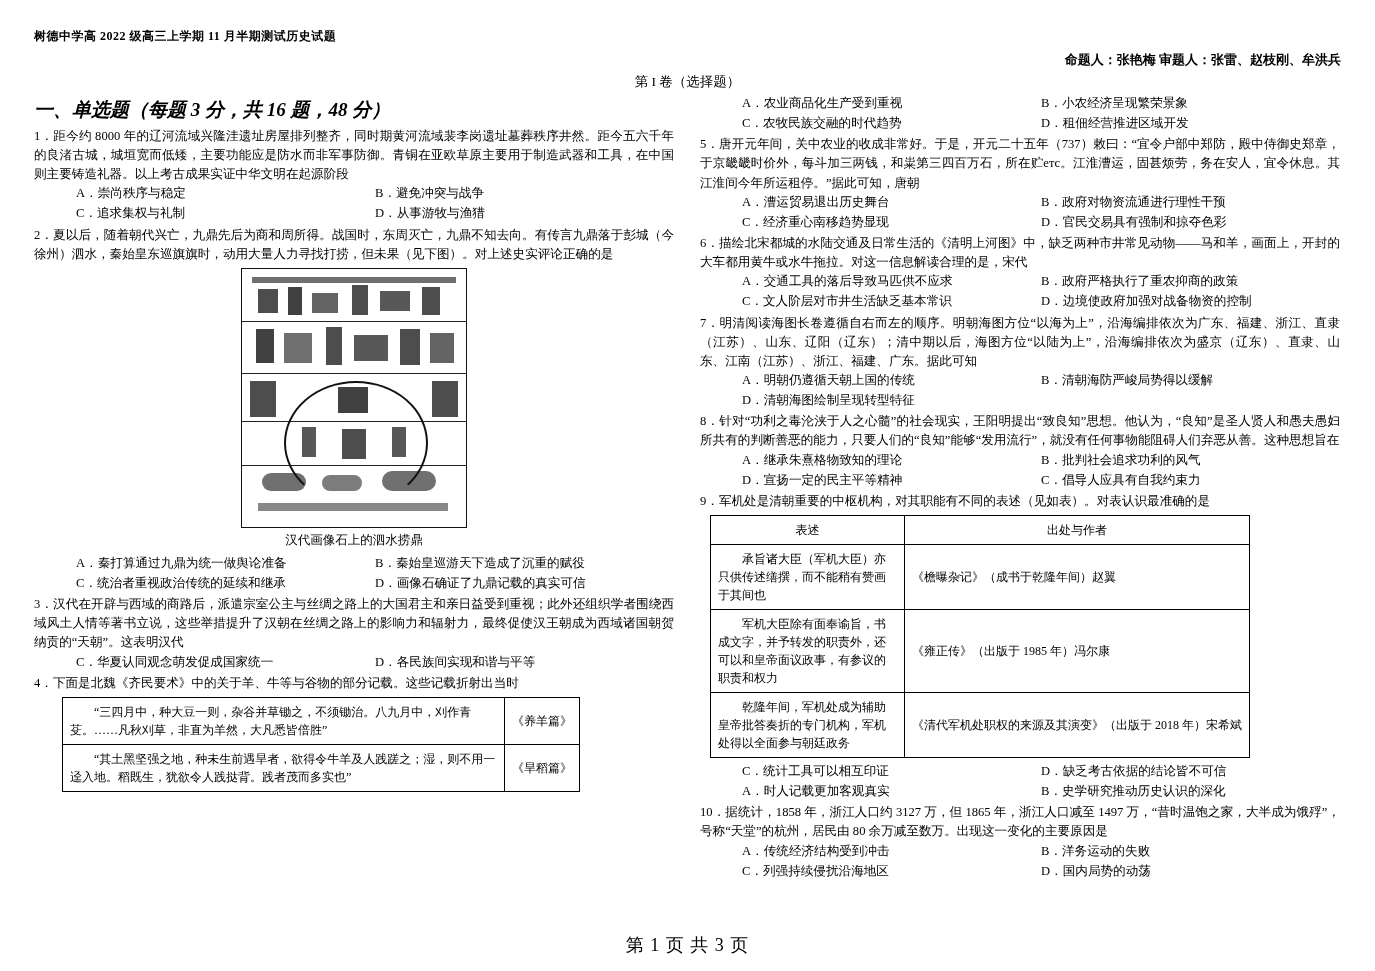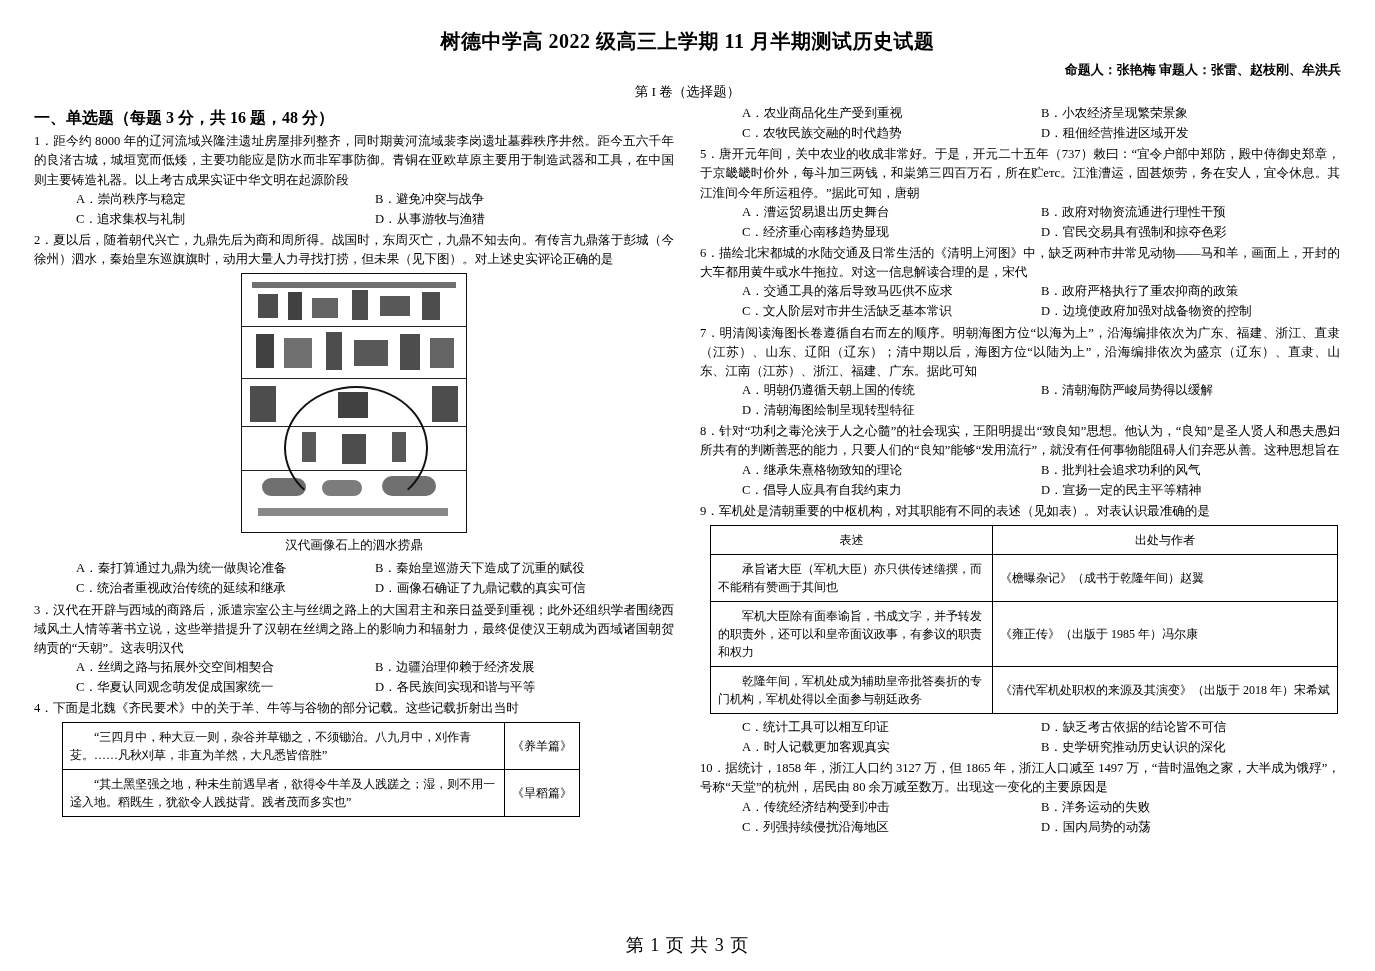--- a/index.html
+++ b/index.html
@@ -27,42 +27,43 @@
   }
   .col {
     width: 634px;
     font-size: 12.6px;
     line-height: 1.52;
   }
   .col.left { width: 640px; }
   .col.right { width: 640px; }
 
   .doc-title {
-    text-align: center;
+    text-align: left;
     font-weight: bold;
-    font-size: 20px;
+    font-size: 12px;
     letter-spacing: 0.5px;
     margin: 2px 0 6px 0;
   }
   .doc-subtitle {
     text-align: right;
     font-size: 13px;
     font-weight: bold;
     margin-bottom: 4px;
   }
   .doc-section {
     text-align: center;
     font-size: 13.5px;
     font-weight: normal;
     margin-bottom: 3px;
   }
   .section-heading {
     font-weight: bold;
-    font-size: 16px;
+    font-size: 19px;
     margin: 2px 0 2px 0;
+    font-style: italic;
   }
   .q {
     margin-bottom: 1px;
     text-align: justify;
   }
   .q-body {
     text-indent: 0;
   }
   .opts {
     margin: 0 0 2px 0;
@@ -127,21 +128,21 @@
   }
   table.tbl th {
     text-align: center;
     font-weight: normal;
   }
   .tbl-wrap-left {
     width: 518px;
     margin: 4px 0 4px 28px;
   }
   .tbl-wrap-right {
-    width: 628px;
+    width: 540px;
     margin: 4px 0 4px 10px;
   }
   .cite-cell { text-align: center; white-space: nowrap; }
   .quote-cell { text-indent: 2em; }
 
   .footer {
     position: absolute;
     bottom: 14px;
     left: 0;
     right: 0;
@@ -228,24 +229,20 @@
             <div class="opt">C．统治者重视政治传统的延续和继承</div>
             <div class="opt">D．画像石确证了九鼎记载的真实可信</div>
           </div>
         </div>
       </div>
 
       <div class="q">
         <div class="q-body">3．汉代在开辟与西域的商路后，派遣宗室公主与丝绸之路上的大国君主和亲日益受到重视；此外还组织学者围绕西域风土人情等著书立说，这些举措提升了汉朝在丝绸之路上的影响力和辐射力，最终促使汉王朝成为西域诸国朝贺纳贡的“天朝”。这表明汉代</div>
         <div class="opts">
           <div class="opt-row">
-            <div class="opt">A．丝绸之路与拓展外交空间相契合</div>
-            <div class="opt">B．边疆治理仰赖于经济发展</div>
-          </div>
-          <div class="opt-row">
             <div class="opt">C．华夏认同观念萌发促成国家统一</div>
             <div class="opt">D．各民族间实现和谐与平等</div>
           </div>
         </div>
       </div>
 
       <div class="q">
         <div class="q-body">4．下面是北魏《齐民要术》中的关于羊、牛等与谷物的部分记载。这些记载折射出当时</div>
       </div>
 
@@ -323,22 +320,22 @@
       </div>
 
       <div class="q">
         <div class="q-body">8．针对“功利之毒沦浃于人之心髓”的社会现实，王阳明提出“致良知”思想。他认为，“良知”是圣人贤人和愚夫愚妇所共有的判断善恶的能力，只要人们的“良知”能够“发用流行”，就没有任何事物能阻碍人们弃恶从善。这种思想旨在</div>
         <div class="opts">
           <div class="opt-row">
             <div class="opt">A．继承朱熹格物致知的理论</div>
             <div class="opt">B．批判社会追求功利的风气</div>
           </div>
           <div class="opt-row">
+            <div class="opt">D．宣扬一定的民主平等精神</div>
             <div class="opt">C．倡导人应具有自我约束力</div>
-            <div class="opt">D．宣扬一定的民主平等精神</div>
           </div>
         </div>
       </div>
 
       <div class="q">
         <div class="q-body">9．军机处是清朝重要的中枢机构，对其职能有不同的表述（见如表）。对表认识最准确的是</div>
 
         <div class="tbl-wrap-right">
           <table class="tbl">
             <thead>

